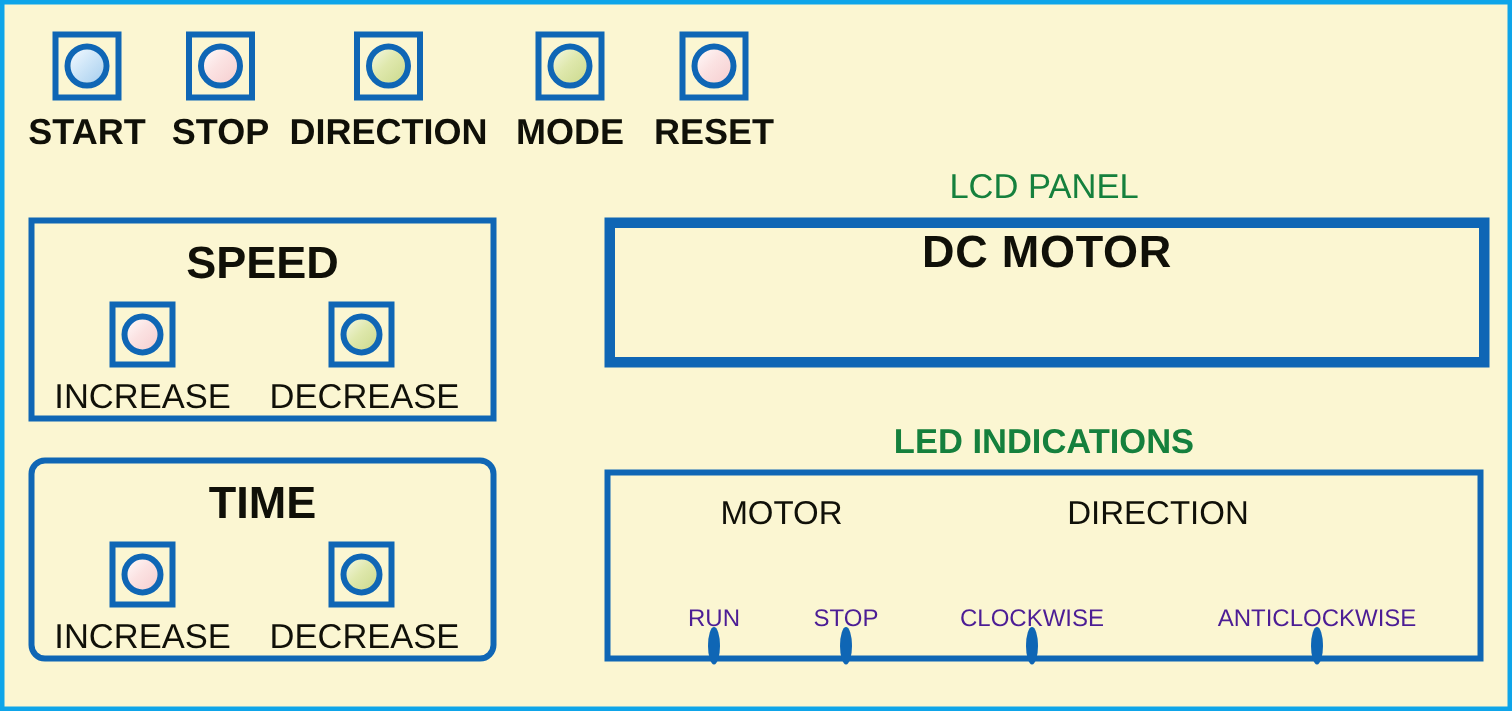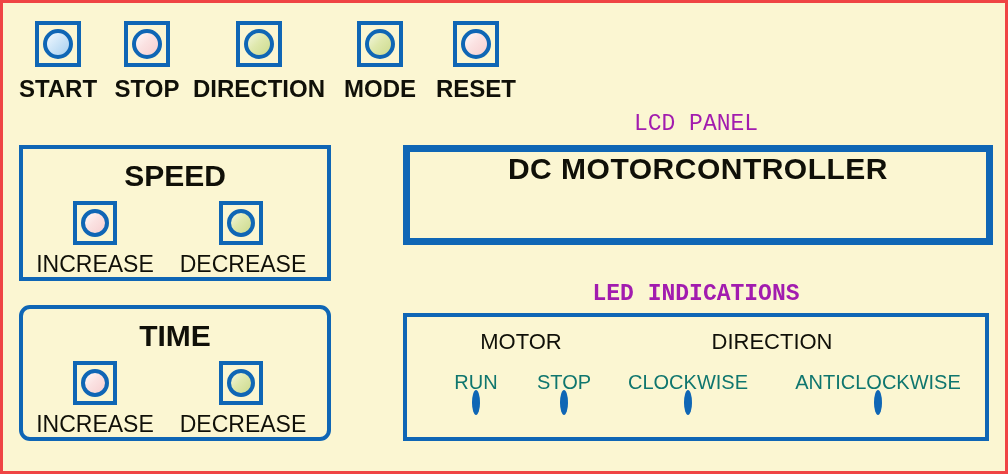--- a/index.html
+++ b/index.html
@@ -10,21 +10,21 @@
   body {
     font-family: "Liberation Sans", sans-serif;
   }
 
   #panel {
     position: relative;
     width: 1008px;
     height: 474px;
     box-sizing: border-box;
     background: #fbf6d2;
-    border: 3px solid #ef4444;
+    border: 3px solid #0ea5e9;
     overflow: hidden;
   }
 
   
   .pbtn {
     position: absolute;
     box-sizing: border-box;
     border: 4px solid #0f66b5;
     background: #fbf6d2;
     display: flex;
@@ -83,24 +83,23 @@
     color: #101008;
     white-space: nowrap;
     text-align: center;
   }
 
   
   .section-caption {
     position: absolute;
     font-size: 23px;
     font-weight: normal;
-    color: #a21caf;
-    white-space: nowrap;
-    text-align: center;
-    font-family: Liberation Mono, monospace;
+    color: #15803d;
+    white-space: nowrap;
+    text-align: center;
   }
   .section-caption.bold { font-weight: bold; }
 
   #lcd-panel {
     position: absolute;
     box-sizing: border-box;
     left: 400px;
     top: 142px;
     width: 590px;
     height: 100px;
@@ -137,23 +136,24 @@
     text-align: center;
     top: 12px;
   }
   .led-item {
     position: absolute;
     top: 54px;
     text-align: center;
     white-space: nowrap;
   }
   .led-item .led-label {
-    font-size: 20px;
-    color: #0f766e;
+    font-size: 16px;
+    color: #4c1d95;
     display: block;
+    margin-top: 33px;
   }
   .led-item .led-dot {
     box-sizing: border-box;
     width: 20px;
     height: 20px;
     border-radius: 50%;
     border: 4px solid #0f66b5;
     margin: 6px auto 0 auto;
   }
   .led-dot.blue  { background: linear-gradient(135deg,#f4fbff 0%,#d5ebfa 50%,#b6dbf3 100%); }
@@ -212,21 +212,20 @@
     </div>
 
     <div class="grp-label" style="left:6px;   top:102px; width:132px;">INCREASE</div>
     <div class="grp-label" style="left:152px; top:102px; width:136px;">DECREASE</div>
   </div>
 
   <div class="section-caption" style="left:400px; top:108px; width:586px;">LCD PANEL</div>
 
   <div id="lcd-panel">
     <div class="lcd-line">DC MOTOR</div>
-    <div class="lcd-line">CONTROLLER</div>
   </div>
 
   <div class="section-caption bold" style="left:400px; top:278px; width:586px;">LED INDICATIONS</div>
 
   <div id="led-box">
 
     <div class="led-group-title" style="left:38px;  width:152px;">MOTOR</div>
     <div class="led-group-title" style="left:250px; width:230px;">DIRECTION</div>
 
     <div class="led-item" style="left:26px;  width:86px;">

